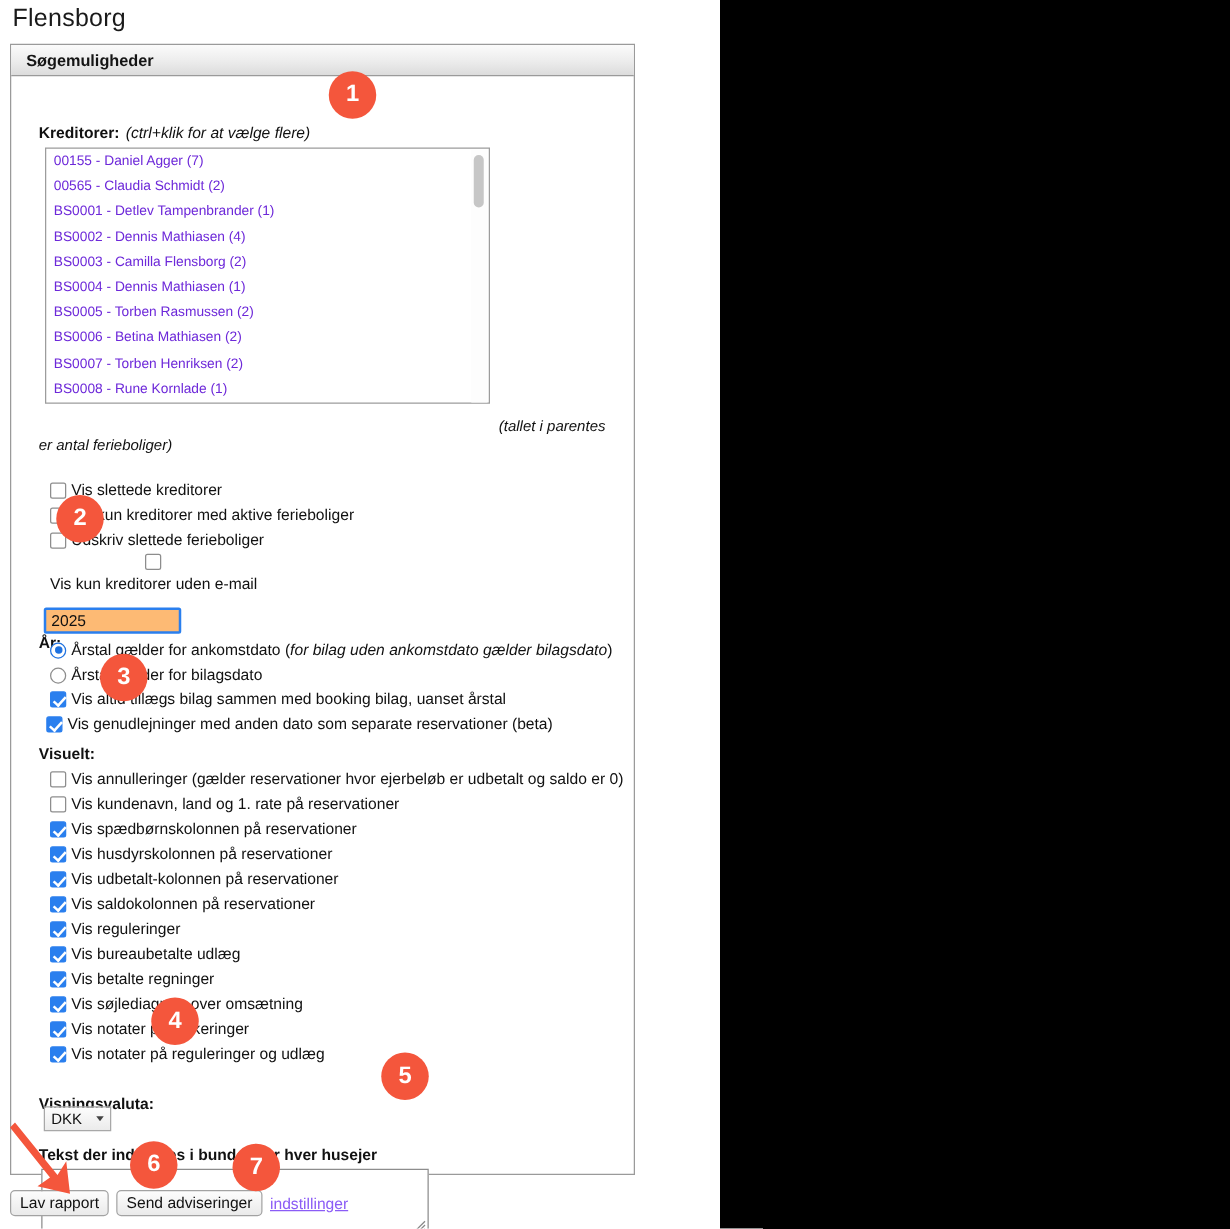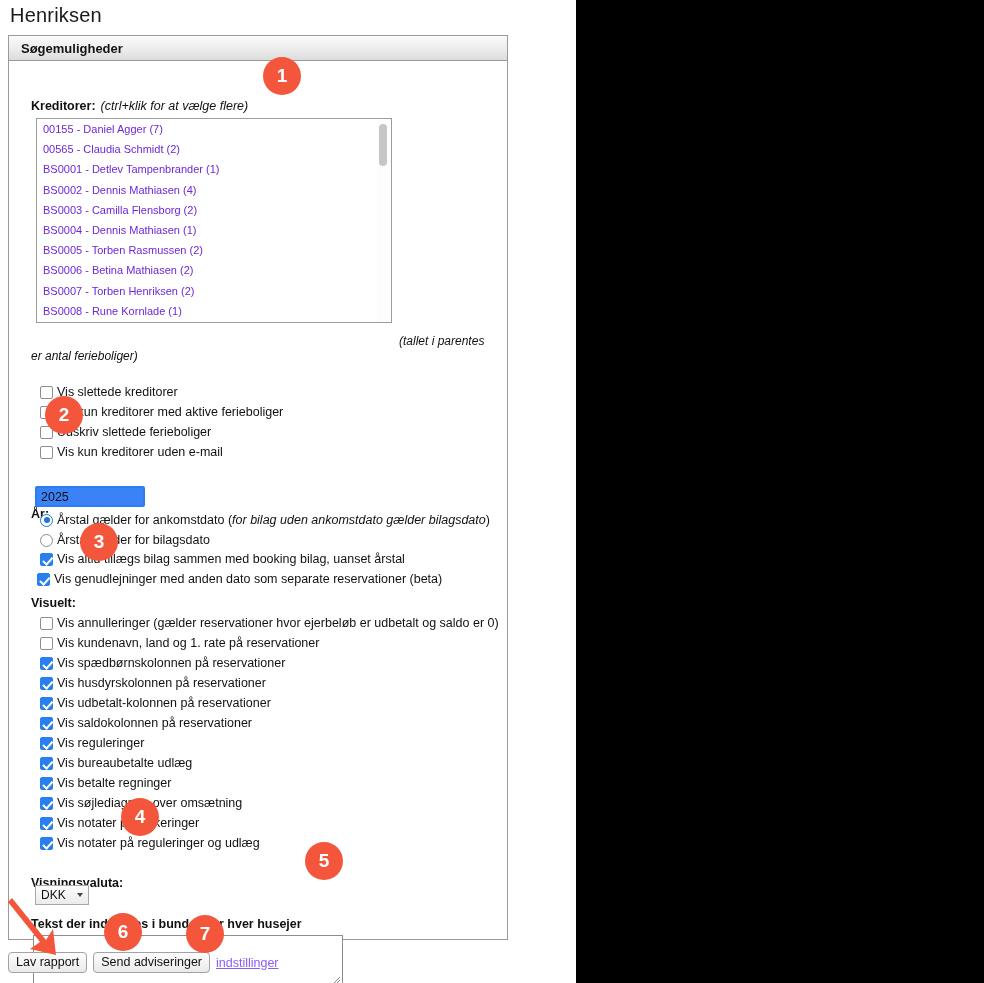--- a/index.html
+++ b/index.html
@@ -148,21 +148,21 @@
     background: #1f72e0;
   }
 
   
   #ar-label { position: absolute; left: 22px; top: 410px; margin-top: 36px; }
   #year-input {
     position: absolute; left: 26px; top: 425px;
     width: 110px; height: 21px;
     border: 2px solid #2a7fee;
     border-radius: 2px;
-    background: #3b82f6;
+    background: #fdba74;
     font-family: "Liberation Sans", sans-serif;
     font-size: 12.5px;
     color: #111;
     padding: 0 4px;
     outline: none;
   }
 
   #visuelt-label { position: absolute; left: 22px; top: 535px; }
   #valuta-label { position: absolute; left: 22px; top: 815px; }
 
@@ -246,21 +246,21 @@
     pointer-events: none;
   }
 </style>
 </head>
 <body>
 
 <div id="screen">
 
   <div id="black-pane"></div>
 
-  <div id="page-title">Henriksen</div>
+  <div id="page-title">Flensborg</div>
 
   <div id="panel">
 
     <div id="panel-header">
       <span id="panel-header-title">Søgemuligheder</span>
     </div>
 
     <div id="panel-body">
 
       <div id="kreditorer-label-row">
@@ -295,21 +295,21 @@
             <span class="opt-text">Vis slettede kreditorer</span>
           </div>
           <div class="opt-row" style="left: 31px; top: 342px;">
             <span class="cb"></span>
             <span class="opt-text">Vis kun kreditorer med aktive ferieboliger</span>
           </div>
           <div class="opt-row" style="left: 31px; top: 362px;">
             <span class="cb"></span>
             <span class="opt-text">Udskriv slettede ferieboliger</span>
           </div>
-          <div class="opt-row" style="left: 31px; top: 382px;">
+          <div class="opt-row" style="left: 31px; top: 382px; flex-direction: column;">
             <span class="cb"></span>
             <span class="opt-text">Vis kun kreditorer uden e-mail</span>
           </div>
         </div>
 
       <div id="ar-label" class="lbl-bold">År:</div>
       <input id="year-input" type="text" value="2025" style="">
       <div id="ar-options">
           <div class="opt-row" style="left: 31px; top: 450px;">
             <span class="rb checked"></span>

